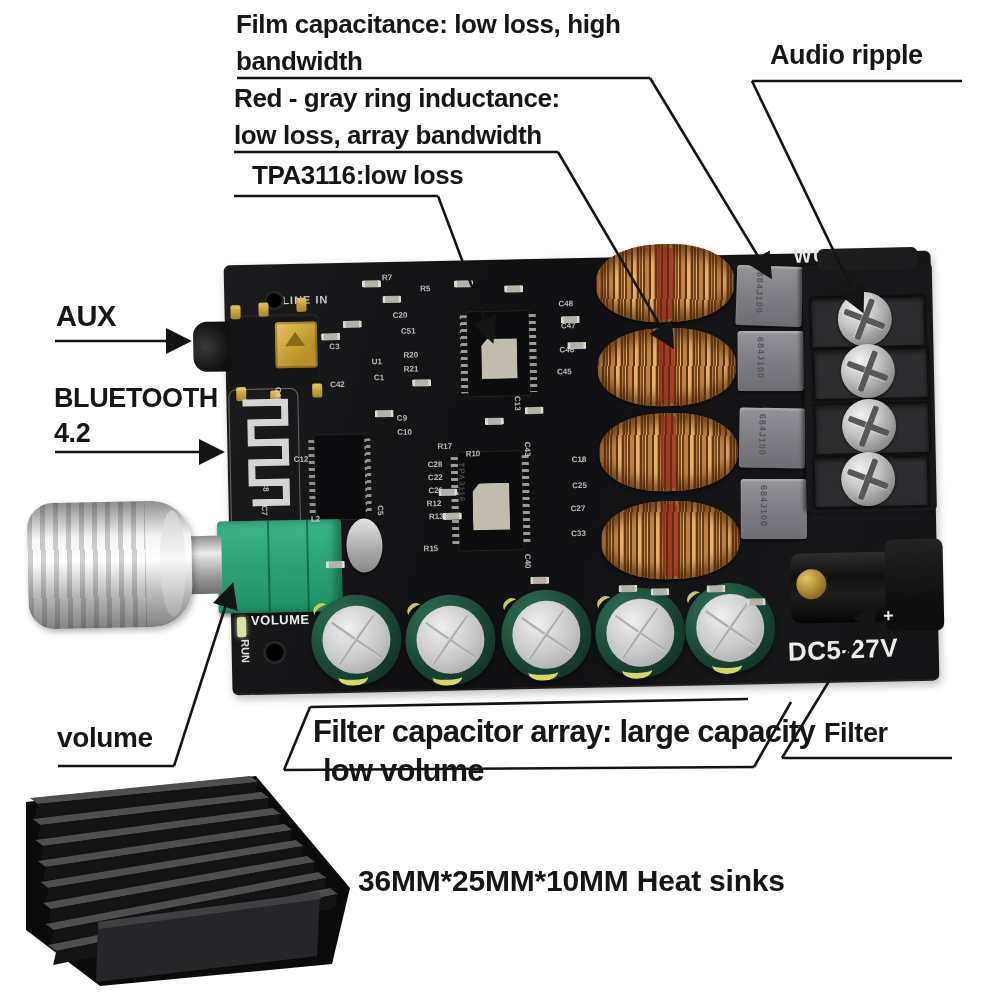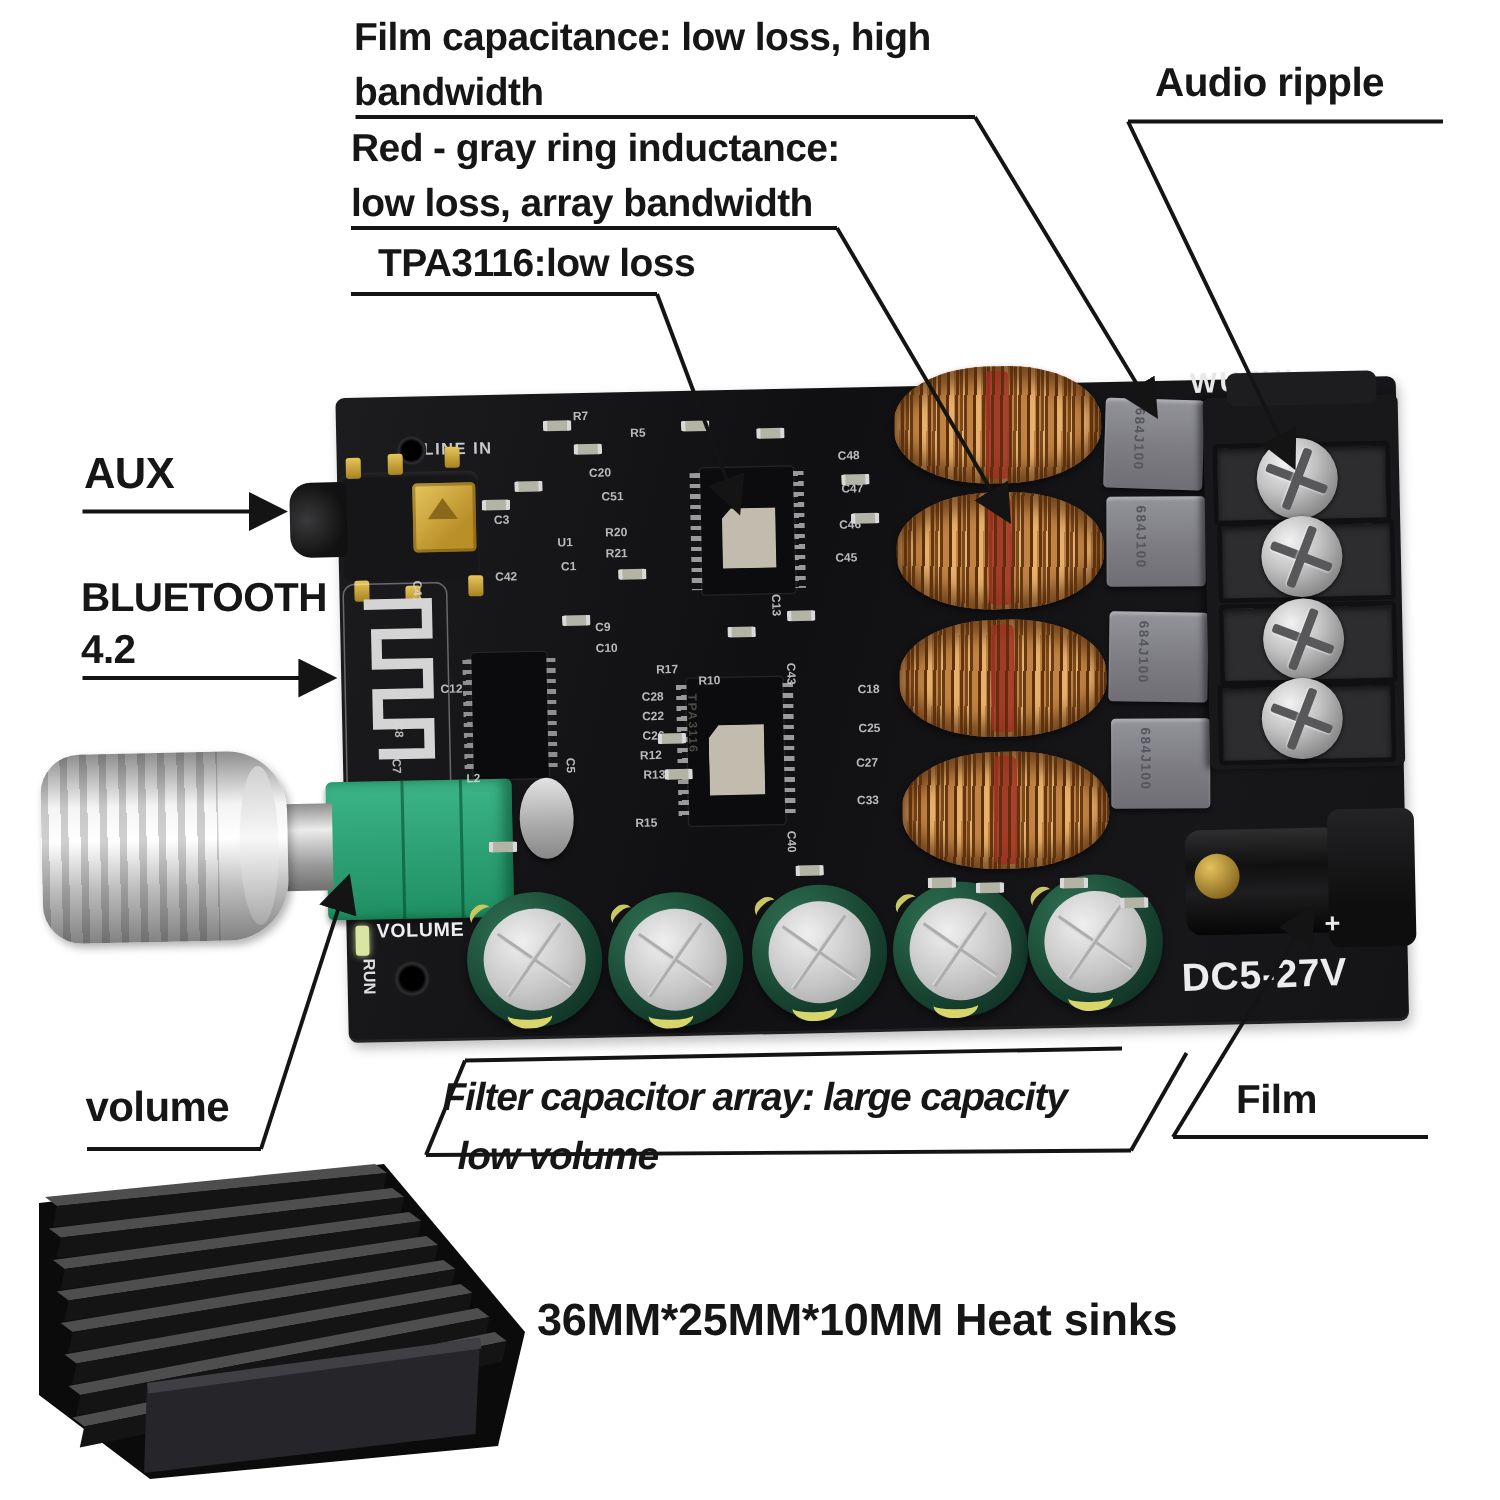--- a/index.html
+++ b/index.html
@@ -7,21 +7,21 @@
          font-family:"Liberation Sans",sans-serif;}
   
   .ann{position:absolute;font-weight:700;color:#161616;letter-spacing:-0.4px;z-index:60;white-space:nowrap;}
   #ann-film  {left:236px;top:6px;  font-size:26px;line-height:37px;}
   #ann-ind   {left:234px;top:80px; font-size:26px;line-height:37px;}
   #ann-tpa   {left:234px;top:157px;font-size:26px;line-height:37px;margin-left:18px;}
   #ann-audio {left:770px;top:40px; font-size:27px;}
   #ann-aux   {left:56px; top:300px;font-size:29px;}
   #ann-bt    {left:54px; top:381px;font-size:27px;line-height:35px;}
   #ann-vol   {left:57px; top:722px;font-size:28px;}
-  #ann-filter{left:295px;top:712px;font-size:26px;line-height:39px;letter-spacing:-0.8px;font-style:italic;}
+  #ann-filter{left:313px;top:712px;font-size:31px;line-height:39px;letter-spacing:-0.8px;}
   #ann-filter .l2{margin-left:10px;}
   #ann-power {left:824px;top:718px;font-size:27px;}
   #ann-hs    {left:358px;top:864px;font-size:30px;letter-spacing:-0.2px;}
   #callouts{position:absolute;left:0;top:0;z-index:50;pointer-events:none;}
   
   #board{position:absolute;left:228px;top:258px;width:707px;height:430px;
          background:linear-gradient(105deg,#1c1c1f,#101013 40%,#17171a 80%,#141417);
          border-radius:6px;transform:rotate(-1.2deg);z-index:10;
          box-shadow:inset 0 -2px 0 rgba(255,255,255,.06), 2px 4px 8px rgba(0,0,0,.25);}
   #board *{position:absolute;}
@@ -144,21 +144,21 @@
   <div class="ann" id="ann-aux">AUX</div>
   <div class="ann" id="ann-bt">
     <div>BLUETOOTH</div>
     <div>4.2</div>
   </div>
   <div class="ann" id="ann-vol">volume</div>
   <div class="ann" id="ann-filter">
     <div>Filter capacitor array: large capacity</div>
     <div class="l2">low volume</div>
   </div>
-  <div class="ann" id="ann-power">Film</div>
+  <div class="ann" id="ann-power">Filter</div>
   <div class="ann" id="ann-hs">36MM*25MM*10MM Heat sinks</div>
 
   <div id="board">
     <div class="brand">WUZHI</div>
     <div class="linein">LINE IN</div>
     <div class="hole h1"></div>
     <div class="hole h2"></div>
 
     <div class="auxbody"></div>
     <div class="auxbarrel"></div>

